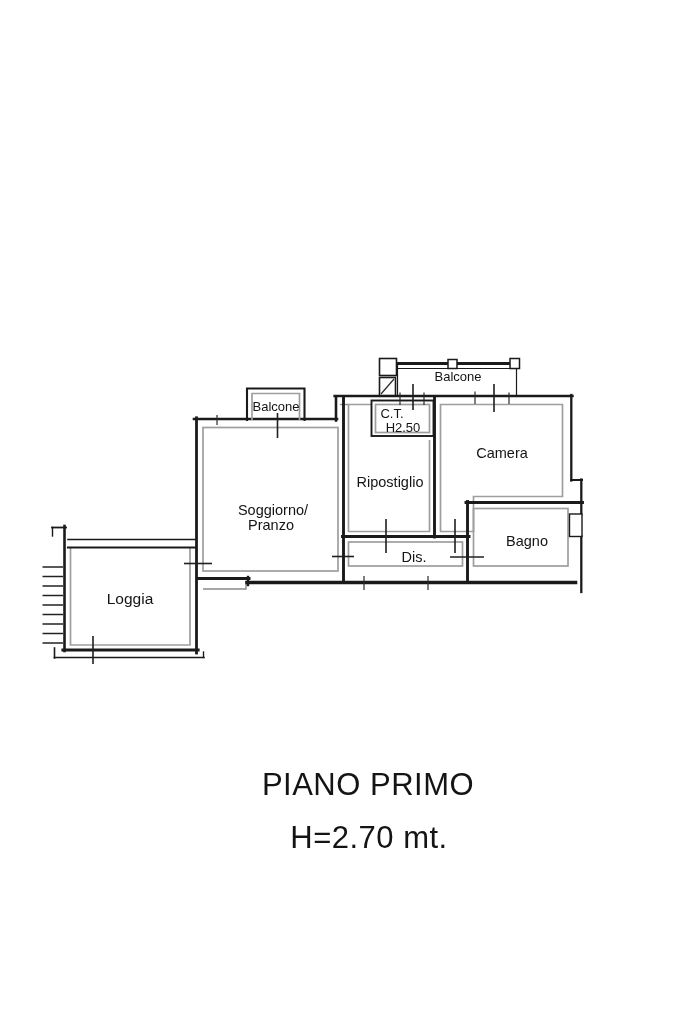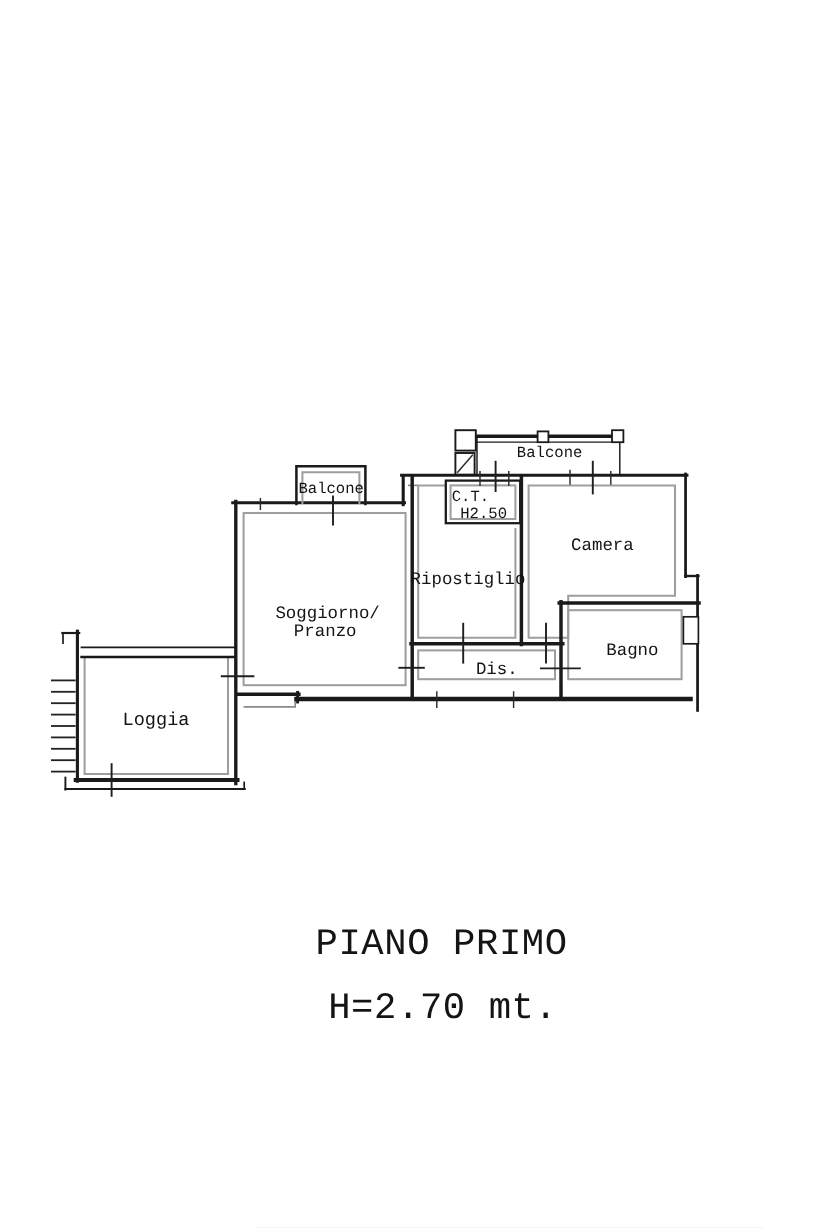--- a/index.html
+++ b/index.html
@@ -3,21 +3,21 @@
 <meta charset="utf-8">
 <style>
   html, body { margin: 0; padding: 0; }
   body { background: #e8e8e8; }
   .page {
     position: relative;
     width: 683px;
     height: 1023px;
     background: #ffffff;
     overflow: hidden;
-    font-family: Liberation Mono, monospace;
+    font-family: Liberation Sans, sans-serif;
   }
   svg { display: block; }
   .wall   { stroke: #1a1a1a; fill: none; stroke-linecap: square; }
   .inner  { stroke: #9e9e9e; fill: none; stroke-width: 1.7; }
   .inner2 { stroke: #8a8a8a; fill: none; stroke-width: 1.4; }
   .tick   { stroke: #1f1f1f; fill: none; stroke-width: 1.6; }
   .joint  { stroke: #2a2a2a; fill: none; stroke-width: 1.2; }
   .hatch  { stroke: #222222; fill: none; stroke-width: 1.5; }
   .whitefill { fill: #ffffff; }
   text { fill: #141414; }

